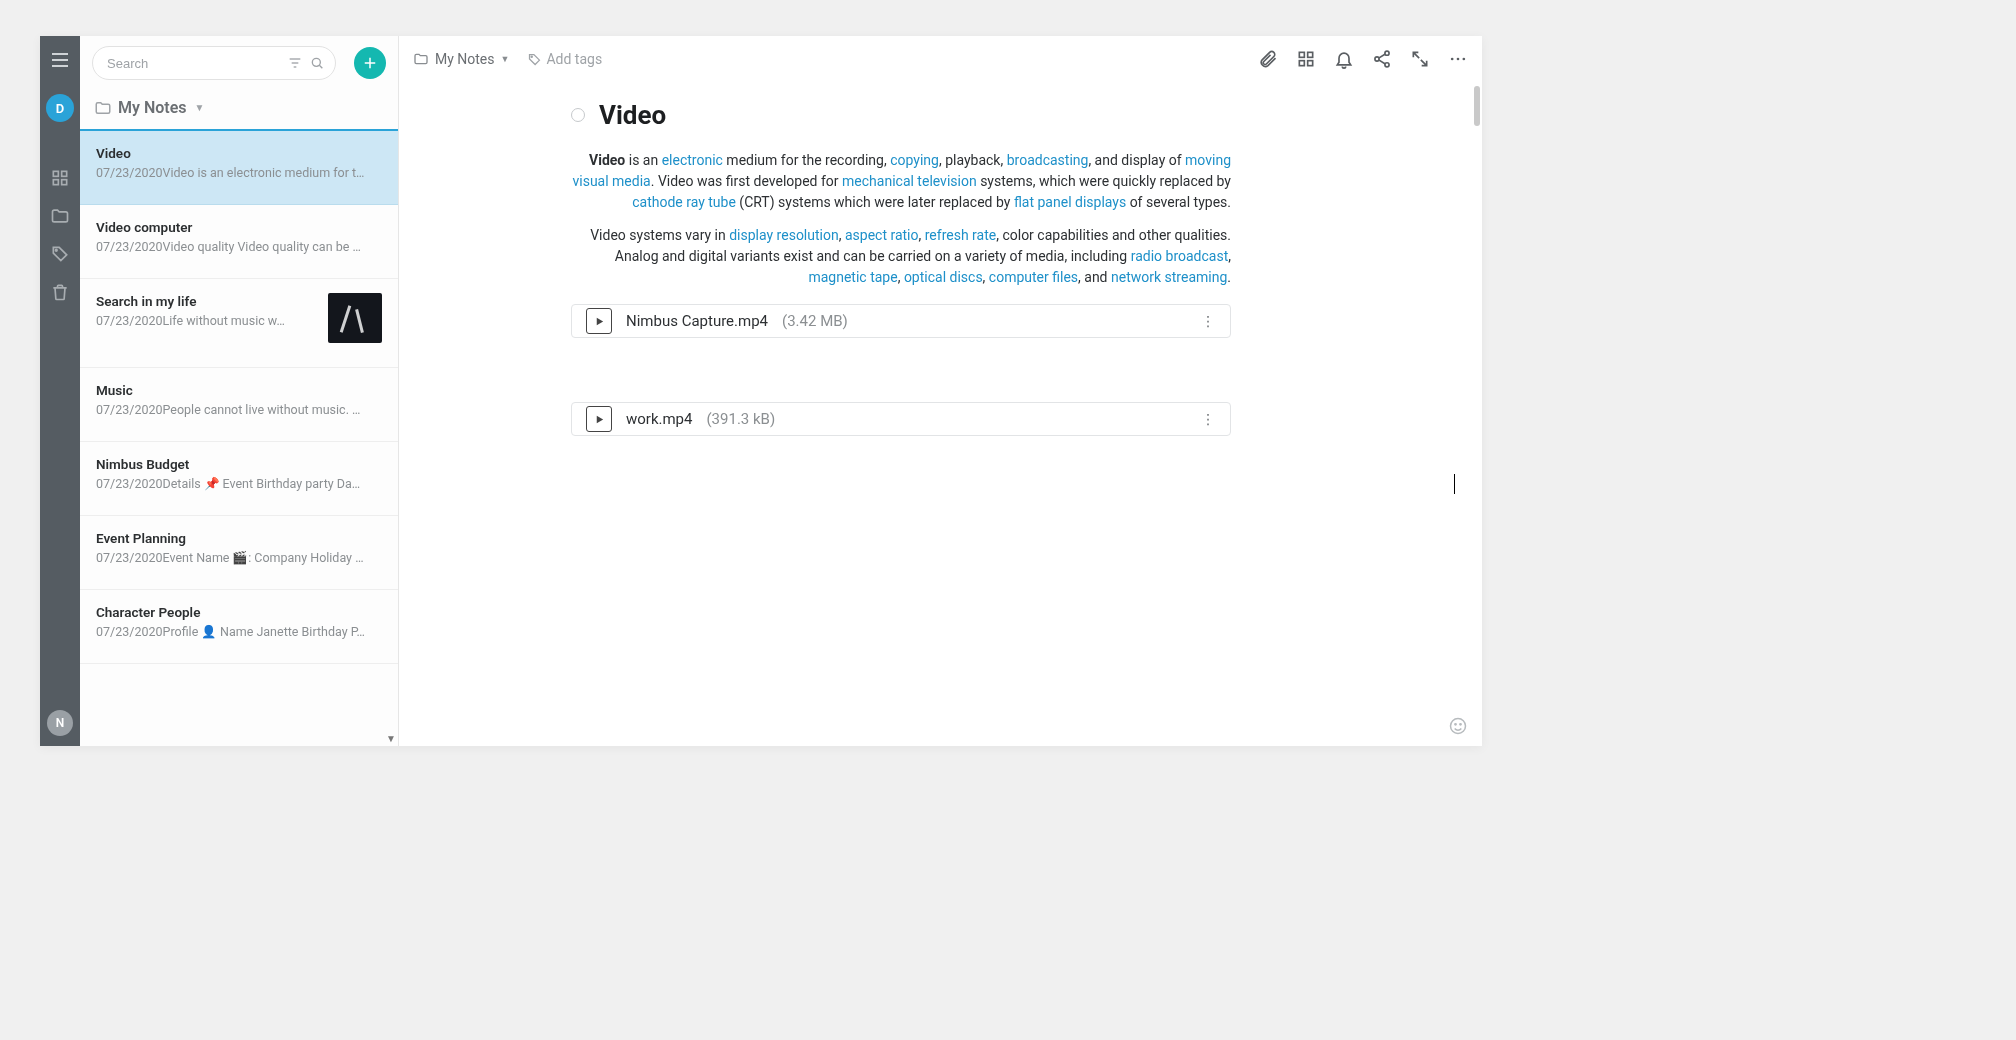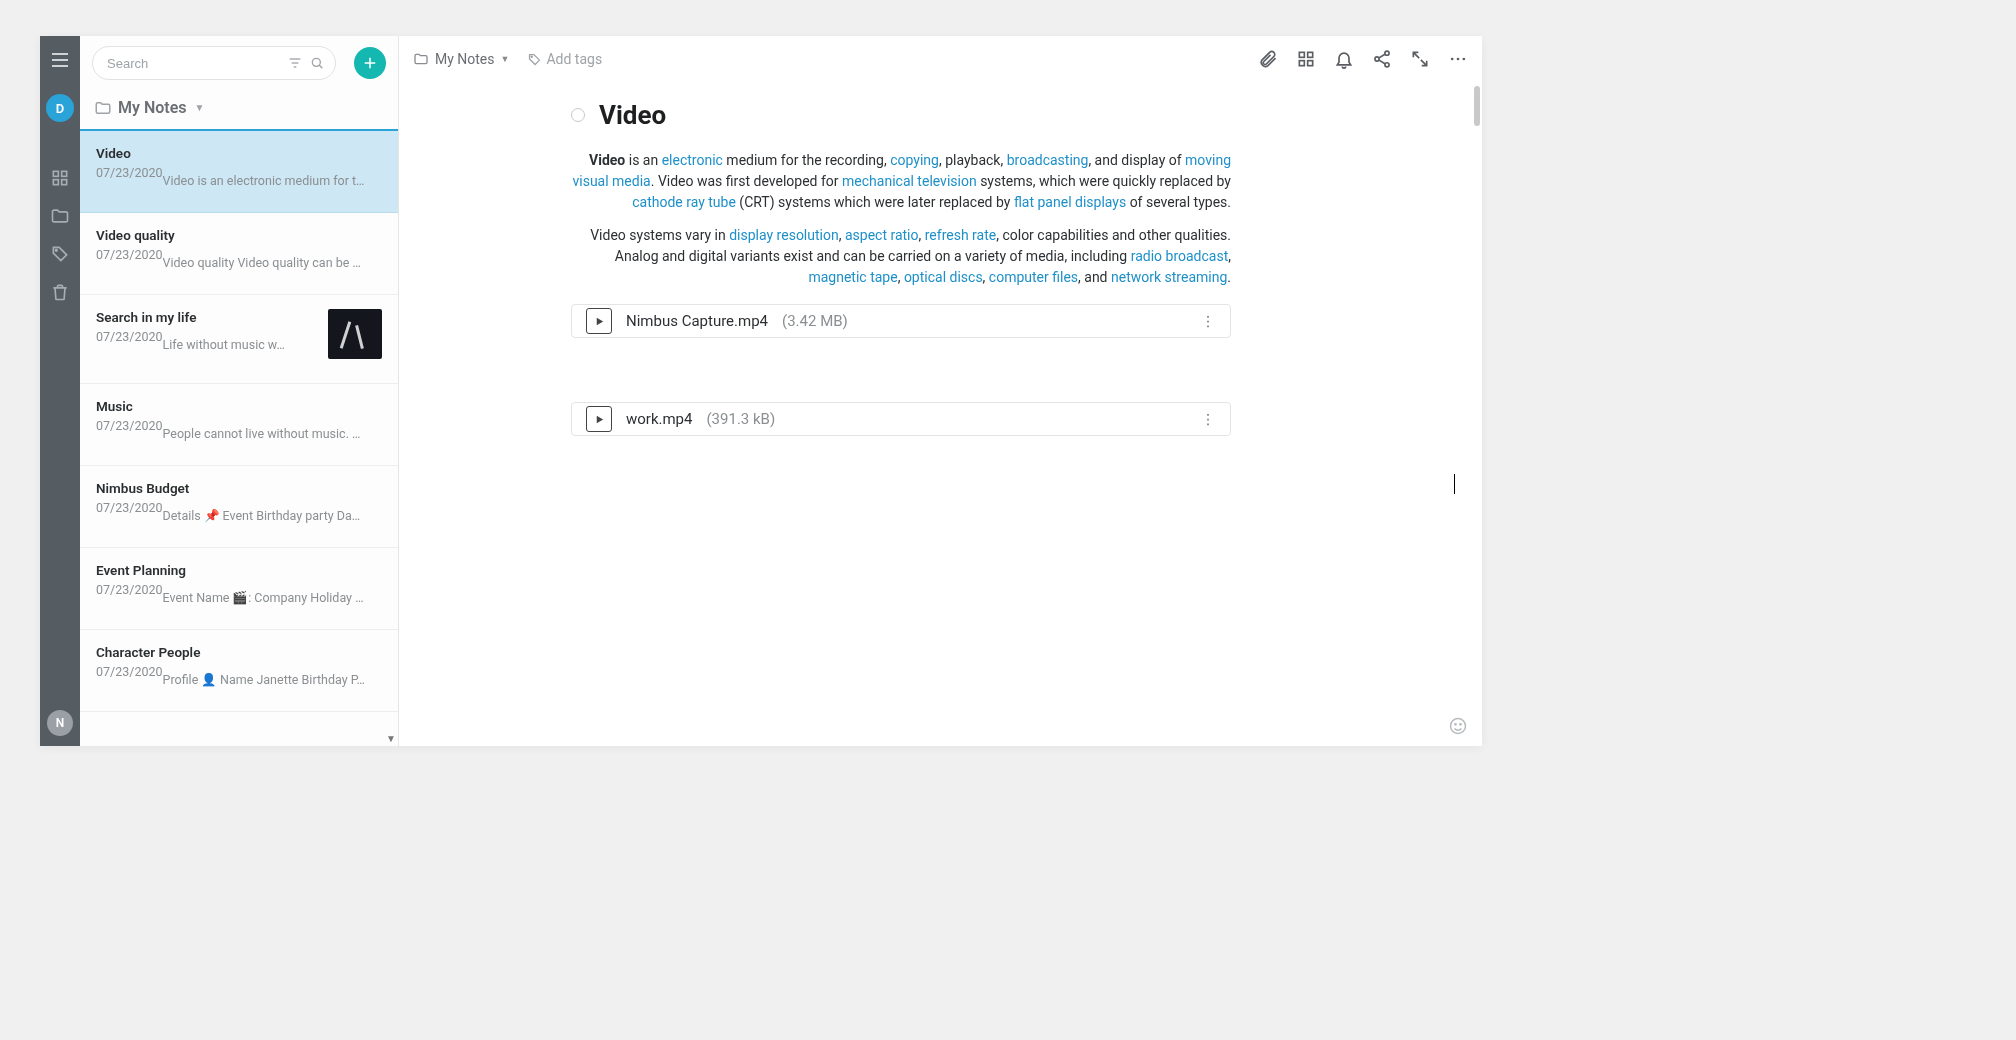--- a/index.html
+++ b/index.html
@@ -154,21 +154,20 @@
     font-size: 12.5px;
     color:#8b8f92;
     display:flex;
     white-space:nowrap;
     overflow:hidden;
     text-overflow:ellipsis;
   }
   .note-item .ni-meta .ni-snippet {
     overflow:hidden;
     text-overflow:ellipsis;
-    margin-top:8px;
   }
   .note-item .row { display:flex; gap:10px; }
   .note-item .row .txt { flex:1; min-width:0;}
   .note-item .thumb {
     width:54px; height:50px;
     background: #13161c;
     border-radius: 2px;
     position:relative;
     flex-shrink:0;
   }
@@ -386,21 +385,21 @@
               <div class="ni-meta">
                 <span>07/23/2020</span>
                 <span class="ni-snippet">Video is an electronic medium for t…</span>
               </div>
             </div>
           </div>
         </div>
         <div class="note-item">
           <div class="row">
             <div class="txt">
-              <div class="ni-title">Video quality</div>
+              <div class="ni-title">Video computer</div>
               <div class="ni-meta">
                 <span>07/23/2020</span>
                 <span class="ni-snippet">Video quality Video quality can be …</span>
               </div>
             </div>
           </div>
         </div>
         <div class="note-item">
           <div class="row">
             <div class="txt">

